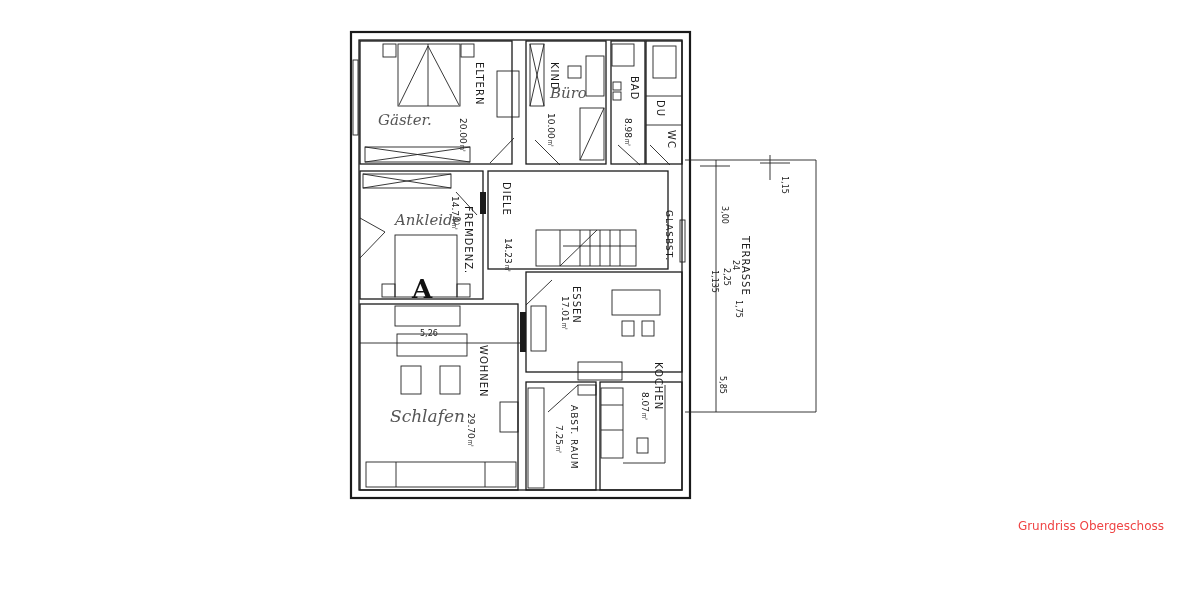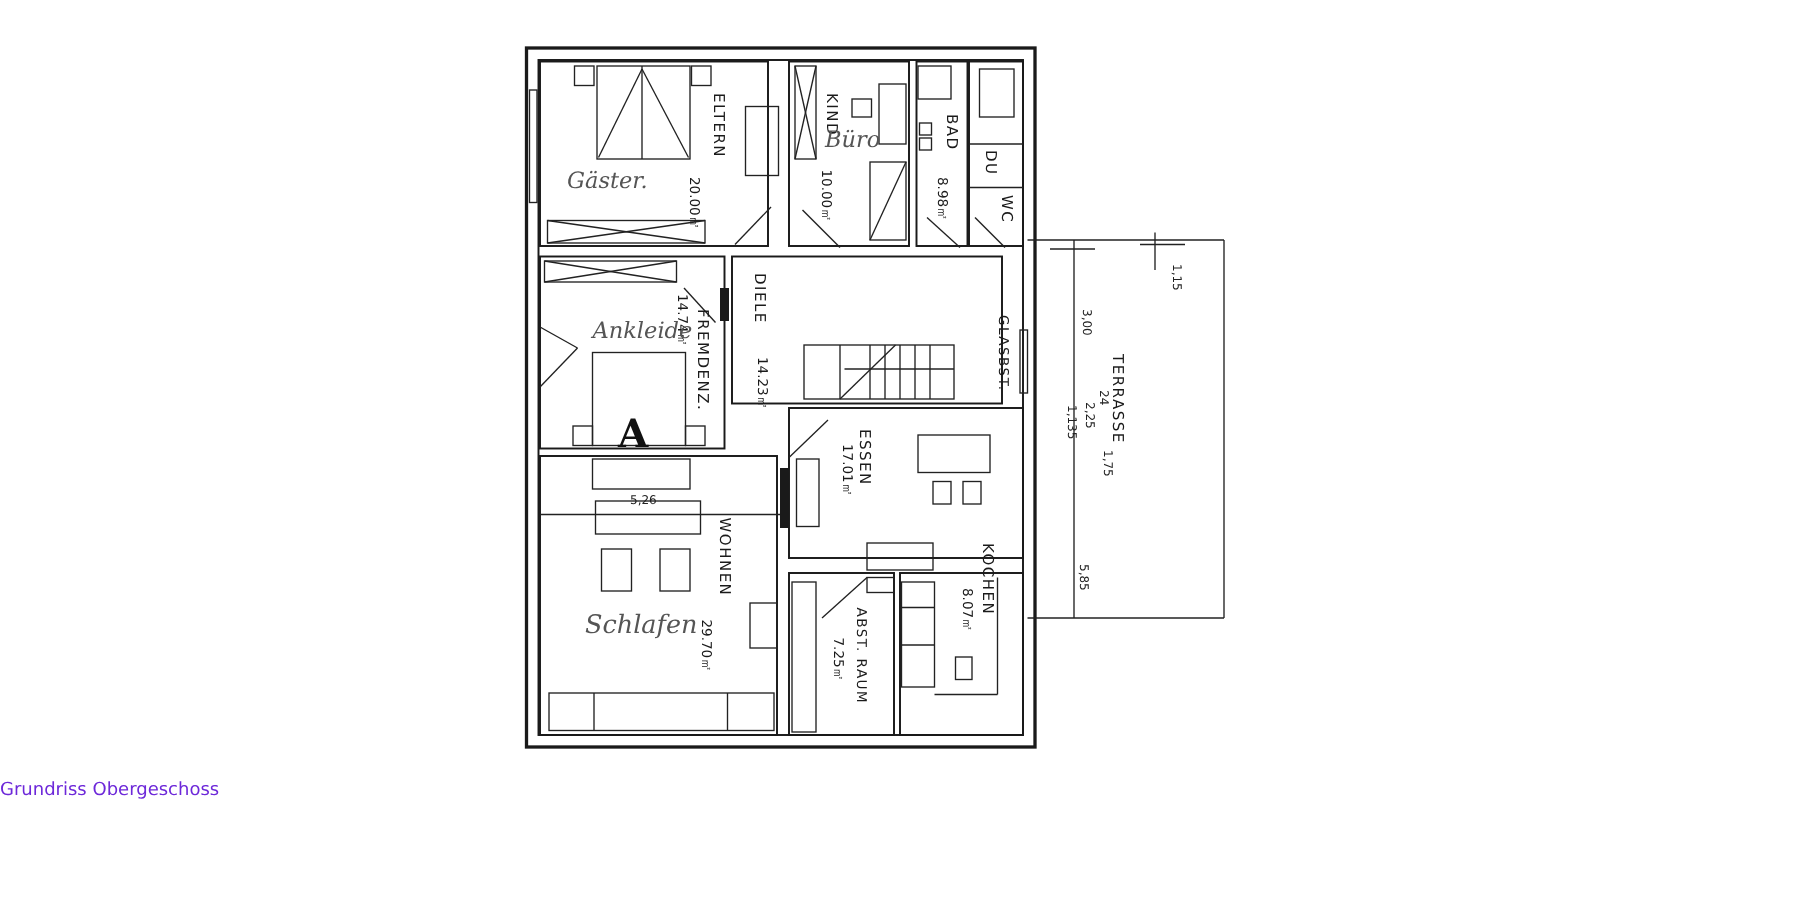--- a/index.html
+++ b/index.html
@@ -1,19 +1,19 @@
 <!DOCTYPE html>
 <html><head>
 <meta charset="utf-8">
 <style>
   html, body { margin: 0; padding: 0; background: #ffffff; }
   body { width: 1200px; height: 600px; position: relative; overflow: hidden; font-family: "DejaVu Sans", sans-serif; }
   #plan-wrap { position: absolute; left: 340px; top: 20px; width: 500px; height: 490px; }
   #plan-svg { width: 500px; height: 490px; display: block; }
-  .caption { position: absolute; left: 0; width: 1164px; top: 519px; text-align: left; font-family: "DejaVu Sans", sans-serif; font-size: 12px; color: #6d28d9; }
+  .caption { position: absolute; left: 0; width: 1164px; top: 519px; text-align: right; font-family: "DejaVu Sans", sans-serif; font-size: 12px; color: #ef4444; }
   .wall { fill: none; stroke: #1a1a1a; stroke-width: 2.2; }
   .wall-thin { fill: none; stroke: #1a1a1a; stroke-width: 1.3; }
   .hair { fill: none; stroke: #222; stroke-width: 0.9; }
   .lbl { font-family: "DejaVu Sans", sans-serif; font-size: 10px; fill: #1a1a1a; letter-spacing: 1px; }
   .area { font-family: "DejaVu Sans", sans-serif; font-size: 9px; fill: #1a1a1a; }
   .hand { font-family: "DejaVu Serif", serif; font-style: italic; font-size: 15px; fill: #555; }
   .dim { font-family: "DejaVu Sans", sans-serif; font-size: 8px; fill: #222; }
 </style>
 </head>
 <body>

